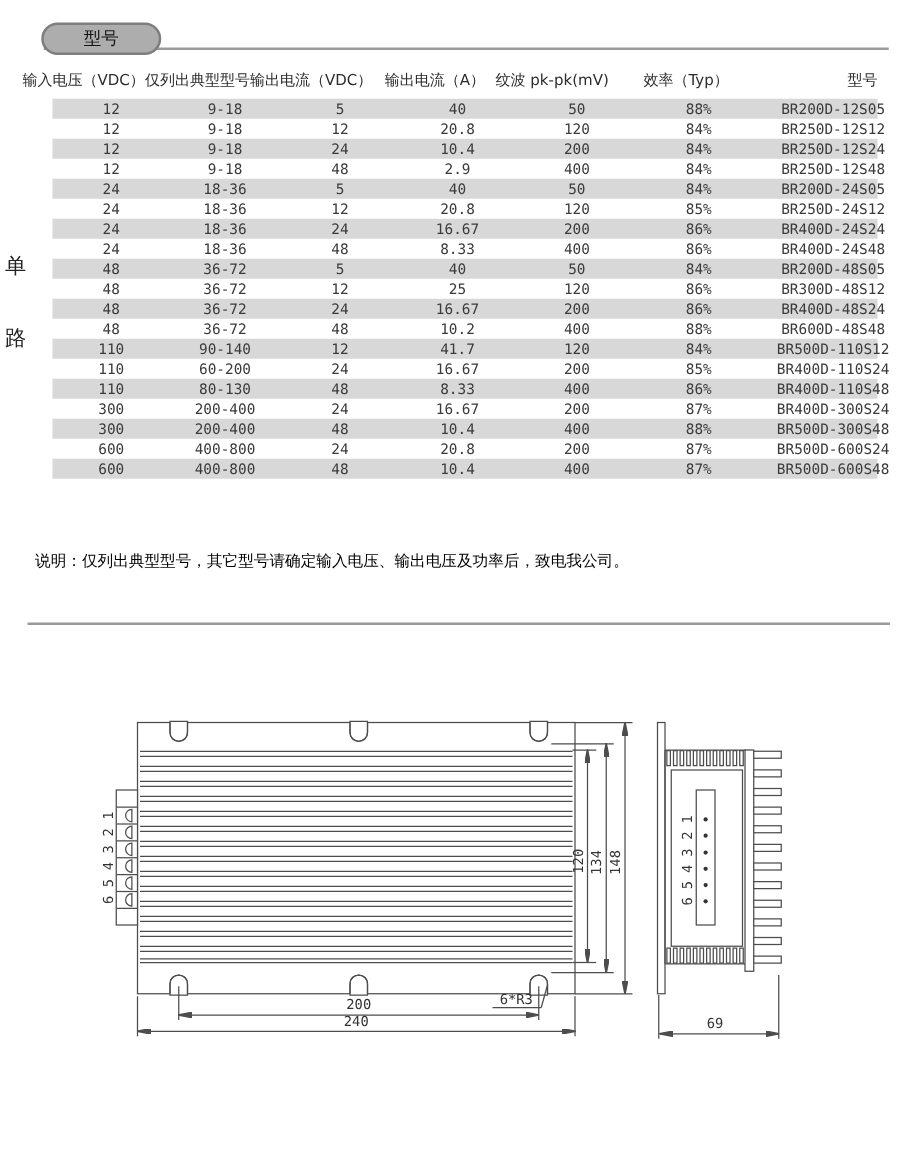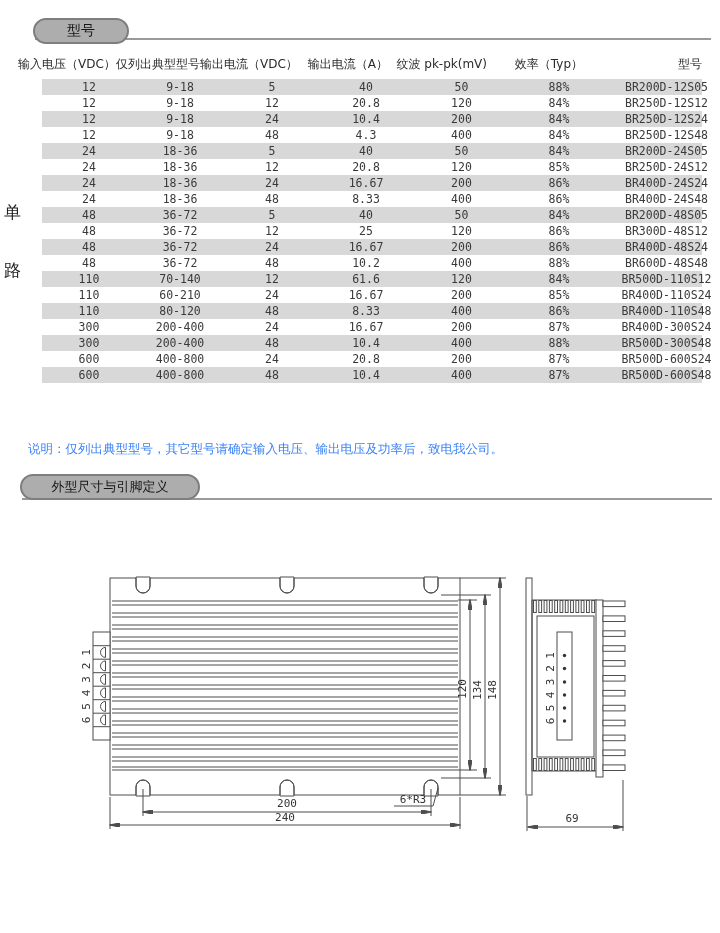--- a/index.html
+++ b/index.html
@@ -16,21 +16,21 @@
   .thead{position:absolute;left:18px;top:50px;height:29px;display:grid;
          grid-template-columns:94px 88px 96px 92px 99px 96px 119px;align-items:center;}
   .hcell{text-align:right;font-size:12px;color:#2b2b2b;white-space:nowrap;}
   .tbody{position:absolute;left:18px;top:79px;width:684px;}
   .trow{display:grid;grid-template-columns:94px 88px 96px 92px 99px 96px 119px;
         height:16px;align-items:center;margin-left:24px;}
   .trow.odd{background:#d8d8d8;}
   .tcell{text-align:center;font-size:11.5px;color:#3a3a3a;
          font-family:"DejaVu Sans Mono",monospace;white-space:nowrap;}
   .vchar{position:absolute;left:4px;font-size:17px;color:#222;}
-  .note{position:absolute;left:28px;top:441px;font-size:12.5px;color:#3b82f6;white-space:nowrap;text-align:right;}
+  .note{position:absolute;left:28px;top:441px;font-size:12.5px;color:#000000;white-space:nowrap;text-align:right;}
   #drawing{position:absolute;left:0;top:535px;}
   #drawing line,#drawing rect,#drawing path{stroke:#4d4d4d;stroke-width:1;}
   #drawing .dim{marker-start:url(#arw);marker-end:url(#arw);}
   #drawing text{font-family:"DejaVu Sans Mono",monospace;font-size:11px;fill:#333;
                 stroke:none;}
 </style>
 </head>
 <body>
 
 <div class="page">
@@ -77,21 +77,21 @@
         <div class="tcell">24</div>
         <div class="tcell">10.4</div>
         <div class="tcell">200</div>
         <div class="tcell">84%</div>
         <div class="tcell">BR250D-12S24</div>
       </div>
       <div class="trow even">
         <div class="tcell">12</div>
         <div class="tcell">9-18</div>
         <div class="tcell">48</div>
-        <div class="tcell">4.3</div>
+        <div class="tcell">2.9</div>
         <div class="tcell">400</div>
         <div class="tcell">84%</div>
         <div class="tcell">BR250D-12S48</div>
       </div>
       <div class="trow odd">
         <div class="tcell">24</div>
         <div class="tcell">18-36</div>
         <div class="tcell">5</div>
         <div class="tcell">40</div>
         <div class="tcell">50</div>
@@ -156,39 +156,39 @@
         <div class="tcell">48</div>
         <div class="tcell">36-72</div>
         <div class="tcell">48</div>
         <div class="tcell">10.2</div>
         <div class="tcell">400</div>
         <div class="tcell">88%</div>
         <div class="tcell">BR600D-48S48</div>
       </div>
       <div class="trow odd">
         <div class="tcell">110</div>
-        <div class="tcell">70-140</div>
-        <div class="tcell">12</div>
-        <div class="tcell">61.6</div>
+        <div class="tcell">90-140</div>
+        <div class="tcell">12</div>
+        <div class="tcell">41.7</div>
         <div class="tcell">120</div>
         <div class="tcell">84%</div>
         <div class="tcell">BR500D-110S12</div>
       </div>
       <div class="trow even">
         <div class="tcell">110</div>
-        <div class="tcell">60-210</div>
+        <div class="tcell">60-200</div>
         <div class="tcell">24</div>
         <div class="tcell">16.67</div>
         <div class="tcell">200</div>
         <div class="tcell">85%</div>
         <div class="tcell">BR400D-110S24</div>
       </div>
       <div class="trow odd">
         <div class="tcell">110</div>
-        <div class="tcell">80-120</div>
+        <div class="tcell">80-130</div>
         <div class="tcell">48</div>
         <div class="tcell">8.33</div>
         <div class="tcell">400</div>
         <div class="tcell">86%</div>
         <div class="tcell">BR400D-110S48</div>
       </div>
       <div class="trow even">
         <div class="tcell">300</div>
         <div class="tcell">200-400</div>
         <div class="tcell">24</div>
@@ -221,23 +221,20 @@
         <div class="tcell">48</div>
         <div class="tcell">10.4</div>
         <div class="tcell">400</div>
         <div class="tcell">87%</div>
         <div class="tcell">BR500D-600S48</div>
       </div>
     </div>
 
   <div class="note">说明：仅列出典型型号，其它型号请确定输入电压、输出电压及功率后，致电我公司。</div>
 
-  <div class="sec-tab" id="tab2">
-    <span>外型尺寸与引脚定义</span>
-  </div>
   <div class="sec-line" id="line2"></div>
 
   <svg id="drawing" width="720" height="340" viewBox="0 535 720 340">
     <defs>
       <marker id="arw" viewBox="0 0 10 4" refX="9.5" refY="2" markerWidth="11" markerHeight="4.4" orient="auto-start-reverse">
         <path d="M0 0 L10 2 L0 4 Z" fill="#4d4d4d" stroke="none"></path>
       </marker>
     </defs>
 
     <rect x="110" y="578" width="350" height="217" fill="#fff"></rect>

